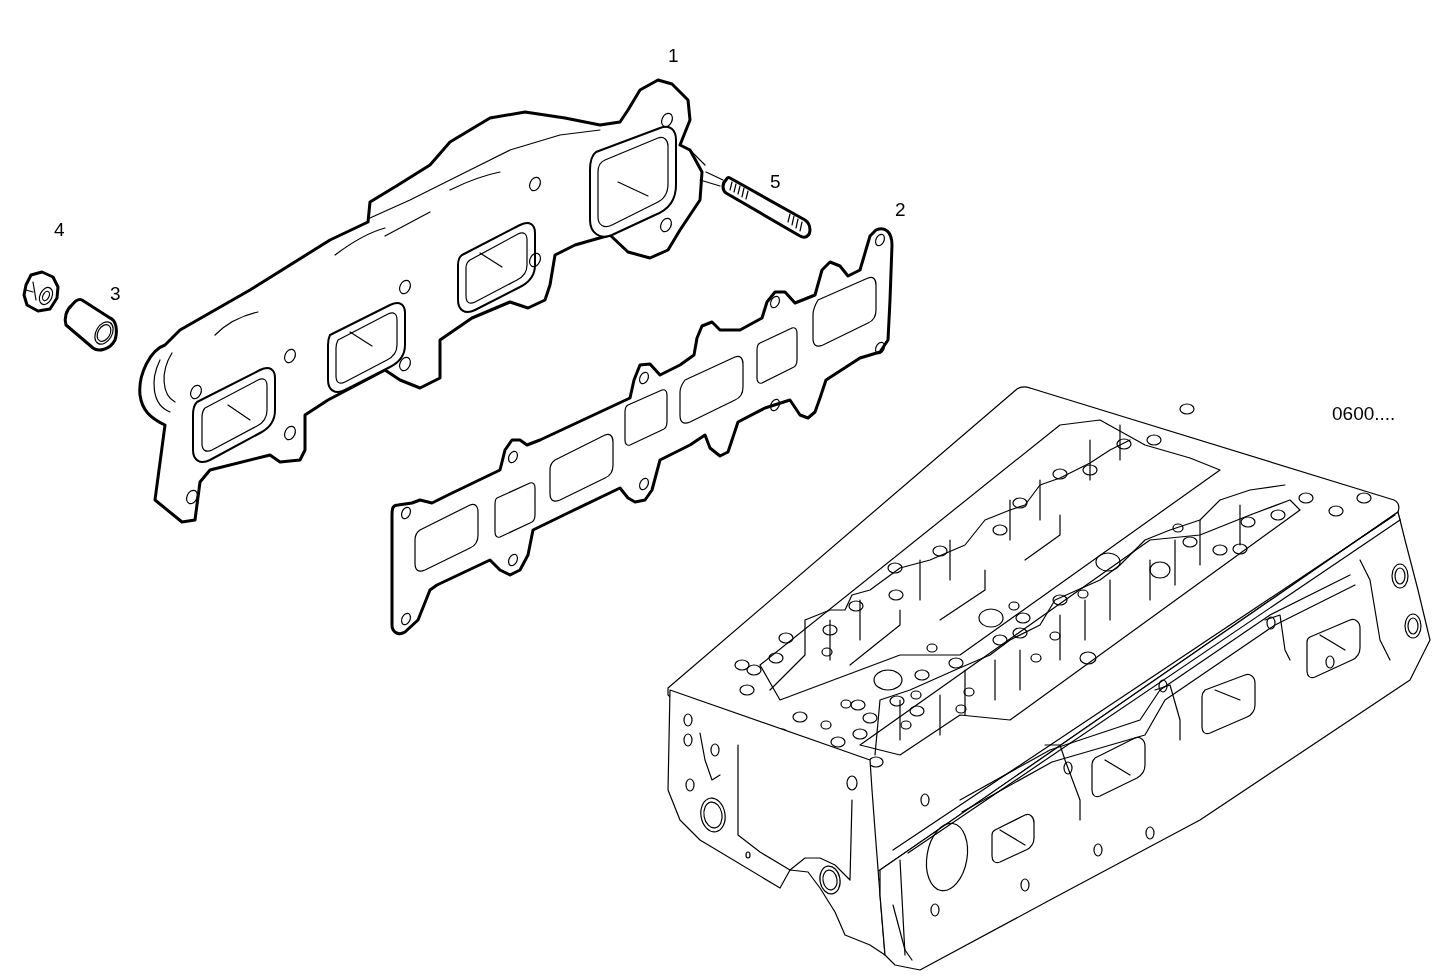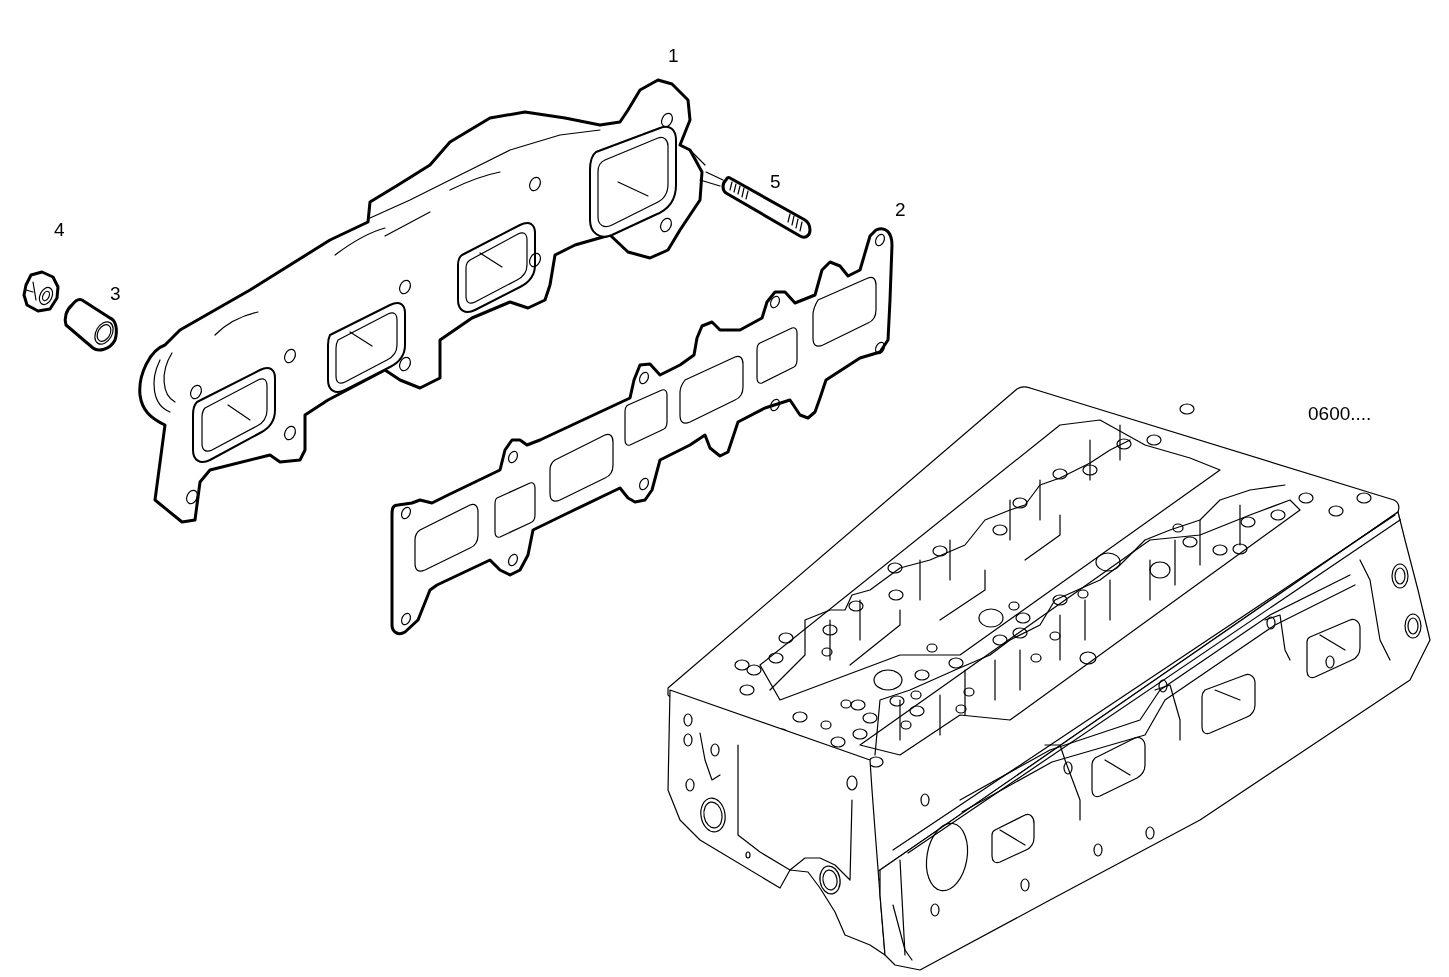--- a/index.html
+++ b/index.html
@@ -29,20 +29,21 @@
       line-height: 1;
       cursor: pointer;
     }
     .ref-code {
       position: absolute;
       font-family: "Liberation Sans", sans-serif;
       font-size: 19px;
       color: #000000;
       line-height: 1;
       letter-spacing: 0px;
+      margin-left: 24px;
     }
     .part {
       position: absolute;
       left: 0;
       top: 0;
       width: 1449px;
       height: 977px;
       pointer-events: none;
     }
     .part svg { overflow: visible; }

